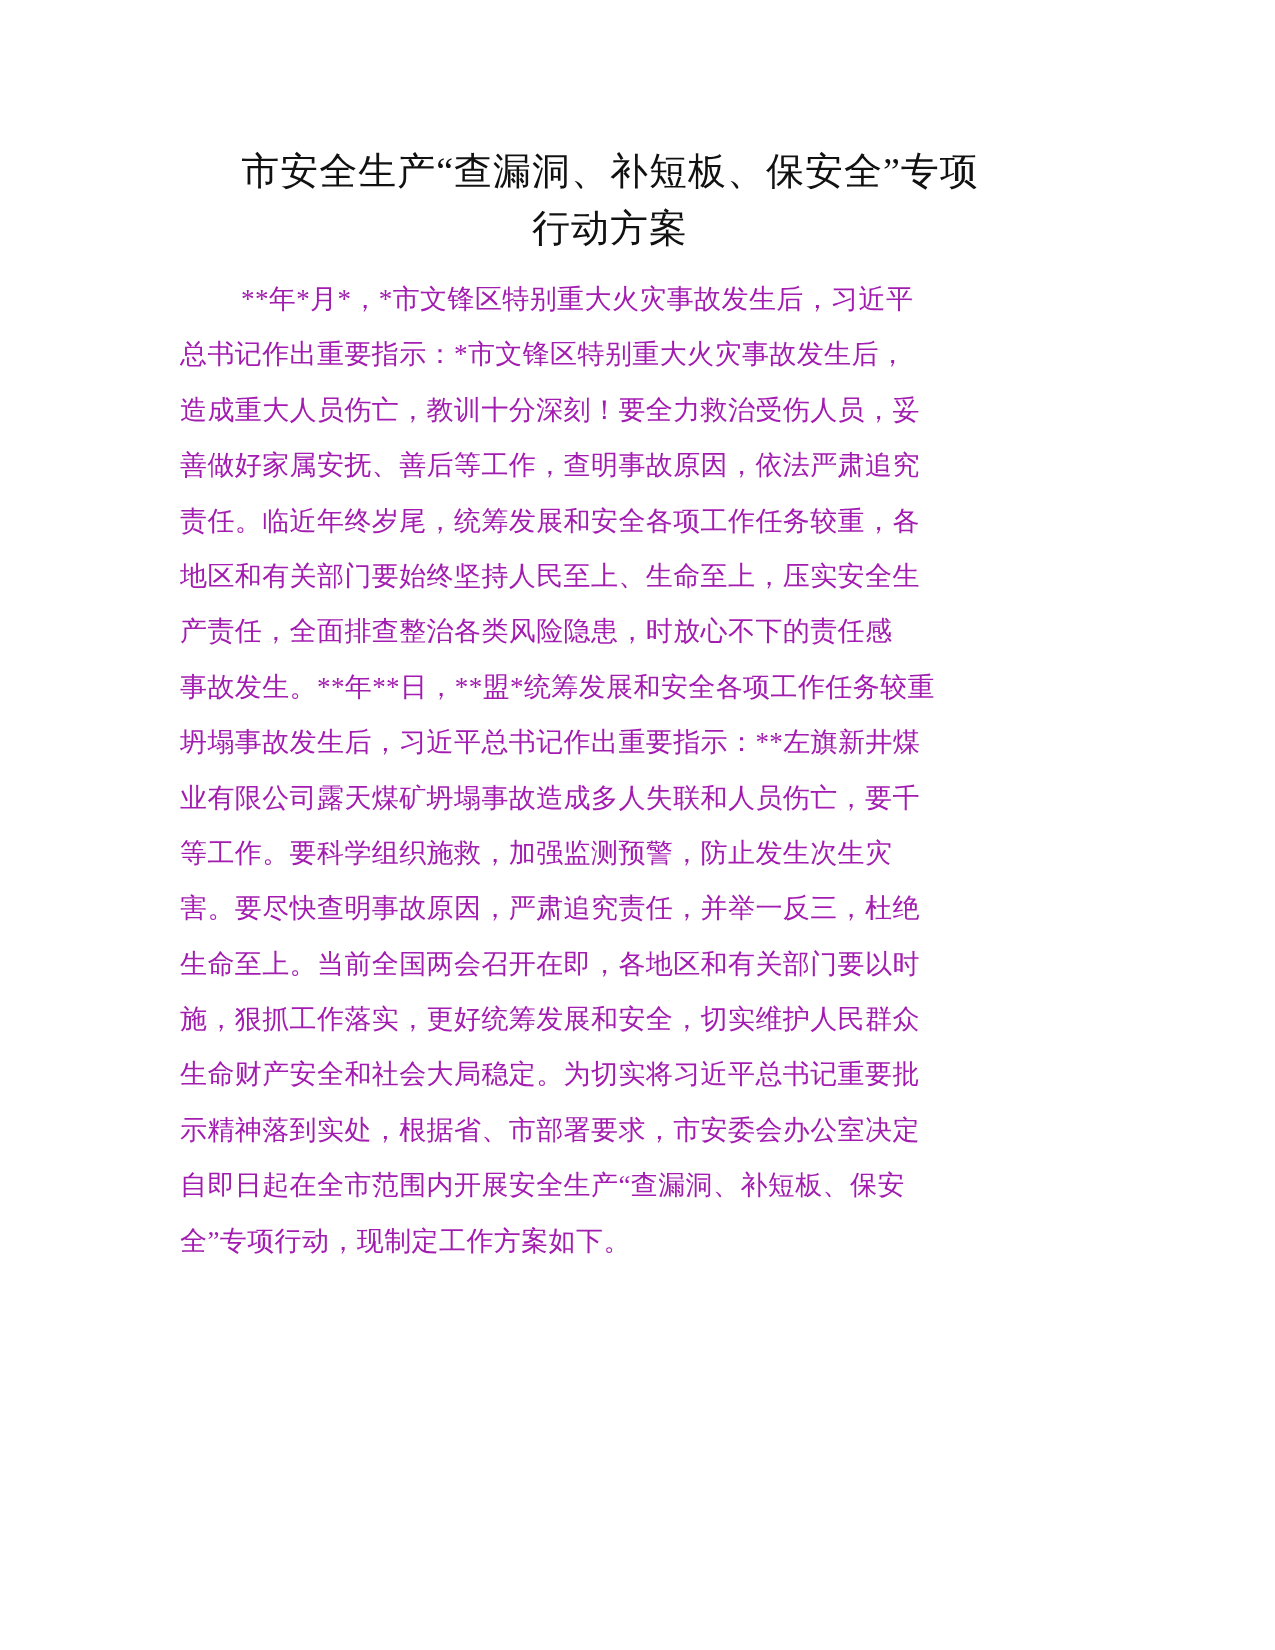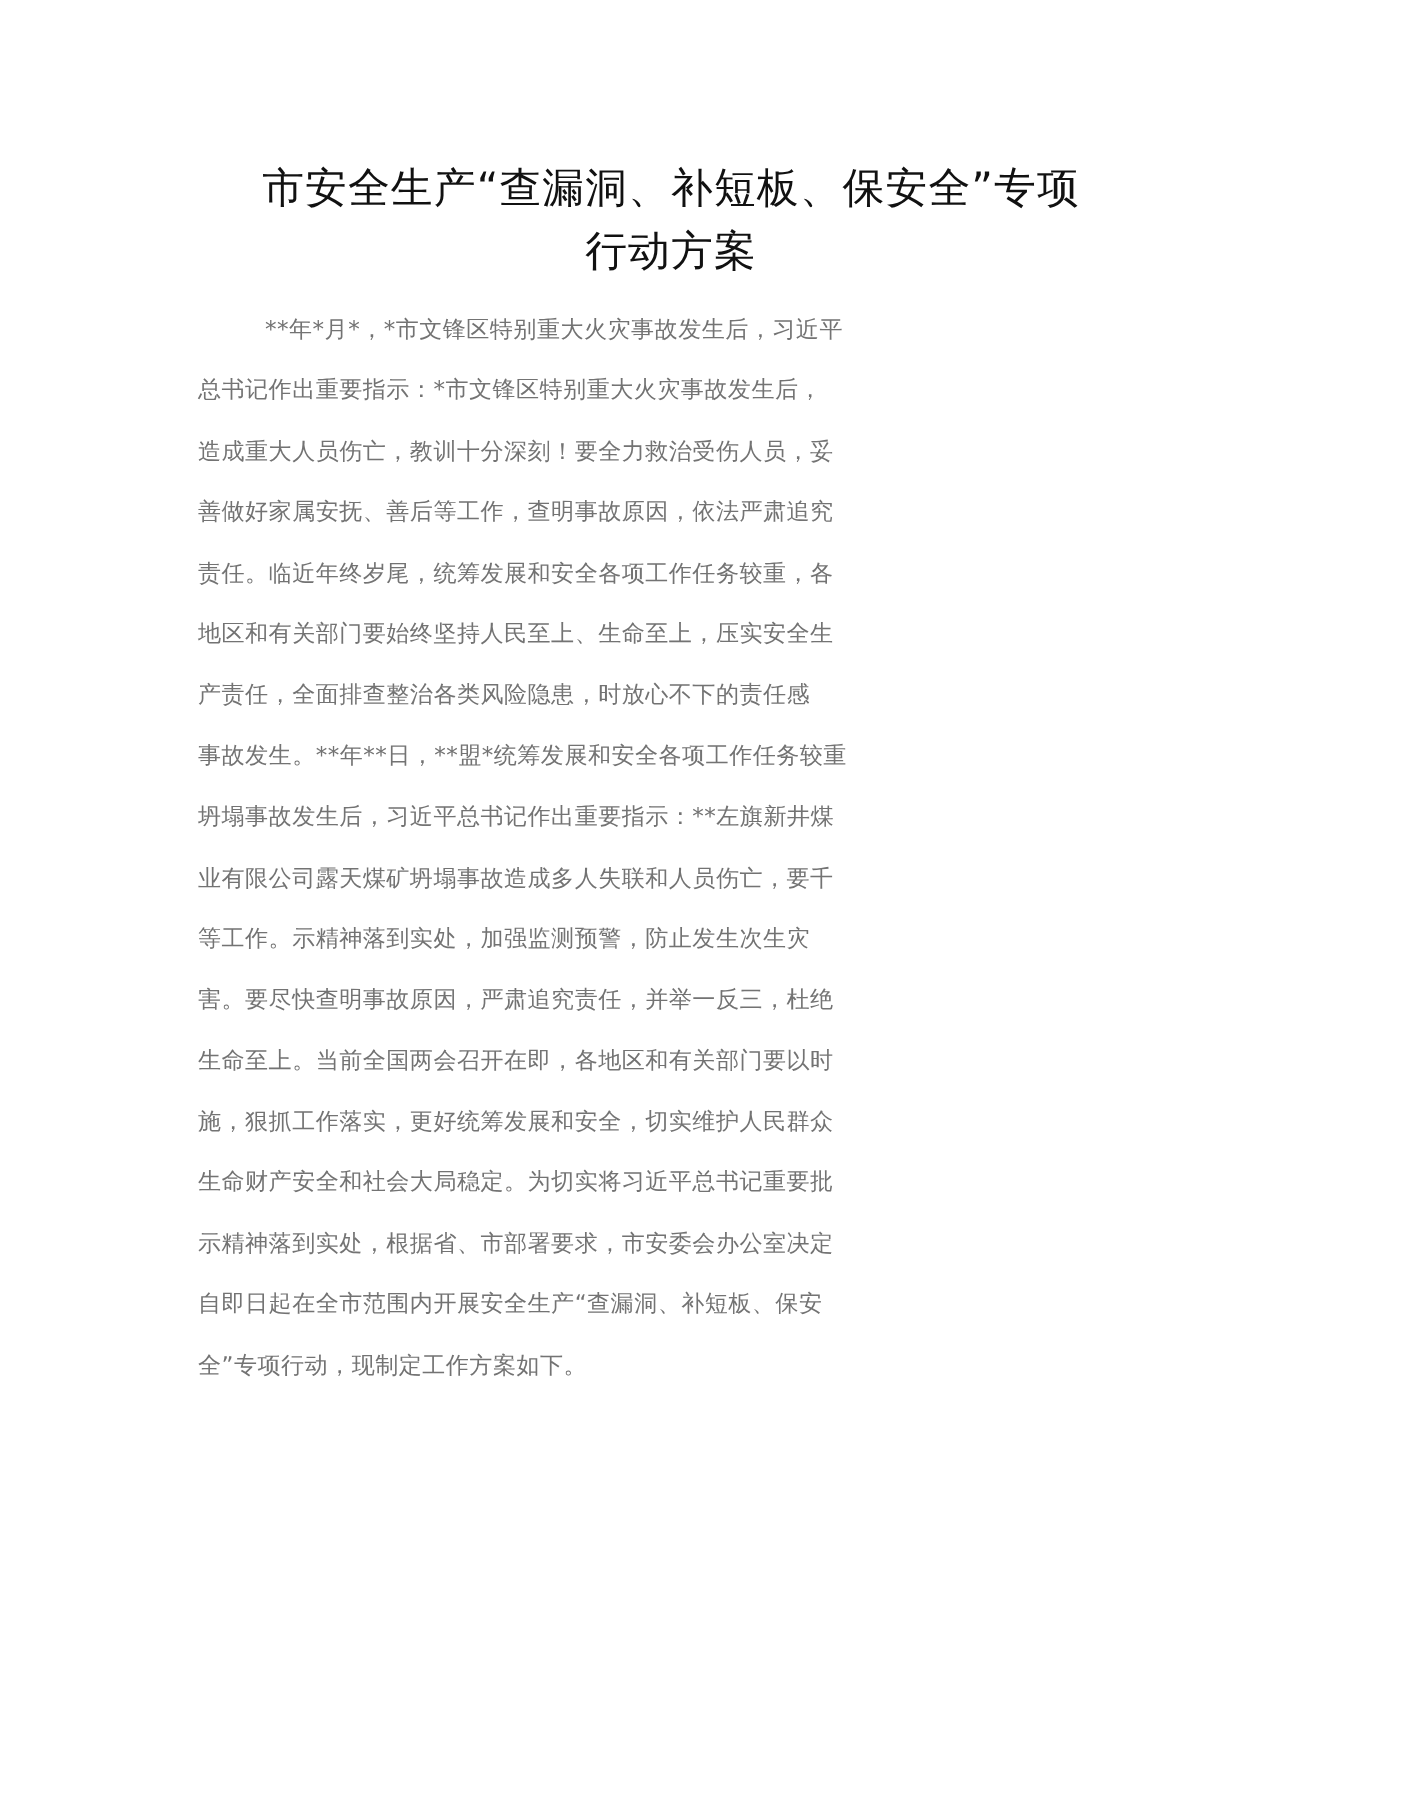--- a/index.html
+++ b/index.html
@@ -15,20 +15,21 @@
       font-family: "DejaVu Sans", "Liberation Sans", sans-serif;
       color: #111111;
     }
     .page {
       position: absolute;
       left: 0;
       top: 0;
       width: 1275px;
       height: 1650px;
       background: #ffffff;
+      font-family: Liberation Serif, serif;
     }
     .title {
       position: absolute;
       left: 150px;
       width: 920px;
       top: 143px;
       margin: 0;
       text-align: center;
       font-size: 38px;
       font-weight: normal;
@@ -43,25 +44,25 @@
     .body-text {
       position: absolute;
       left: 180px;
       top: 272px;
       width: 860px;
       margin: 0;
     }
     .body-text .line {
       display: block;
       white-space: nowrap;
-      font-size: 21px;
+      font-size: 27px;
       line-height: 55.4px;
       height: 55.4px;
       letter-spacing: 0.4px;
-      color: #737373;
+      color: #a21caf;
     }
     .body-text .line.first {
       padding-left: 61px;
     }
   </style>
 </head>
 <body>
 
 <div class="page">
 
@@ -74,21 +75,21 @@
     <span class="line first">**年*月*，*市文锋区特别重大火灾事故发生后，习近平</span>
     <span class="line">总书记作出重要指示：*市文锋区特别重大火灾事故发生后，</span>
     <span class="line">造成重大人员伤亡，教训十分深刻！要全力救治受伤人员，妥</span>
     <span class="line">善做好家属安抚、善后等工作，查明事故原因，依法严肃追究</span>
     <span class="line">责任。临近年终岁尾，统筹发展和安全各项工作任务较重，各</span>
     <span class="line">地区和有关部门要始终坚持人民至上、生命至上，压实安全生</span>
     <span class="line">产责任，全面排查整治各类风险隐患，时放心不下的责任感</span>
     <span class="line">事故发生。**年**日，**盟*统筹发展和安全各项工作任务较重</span>
     <span class="line">坍塌事故发生后，习近平总书记作出重要指示：**左旗新井煤</span>
     <span class="line">业有限公司露天煤矿坍塌事故造成多人失联和人员伤亡，要千</span>
-    <span class="line">等工作。示精神落到实处，加强监测预警，防止发生次生灾</span>
+    <span class="line">等工作。要科学组织施救，加强监测预警，防止发生次生灾</span>
     <span class="line">害。要尽快查明事故原因，严肃追究责任，并举一反三，杜绝</span>
     <span class="line">生命至上。当前全国两会召开在即，各地区和有关部门要以时</span>
     <span class="line">施，狠抓工作落实，更好统筹发展和安全，切实维护人民群众</span>
     <span class="line">生命财产安全和社会大局稳定。为切实将习近平总书记重要批</span>
     <span class="line">示精神落到实处，根据省、市部署要求，市安委会办公室决定</span>
     <span class="line">自即日起在全市范围内开展安全生产“查漏洞、补短板、保安</span>
     <span class="line">全”专项行动，现制定工作方案如下。</span>
   </div>
 
 </div>

